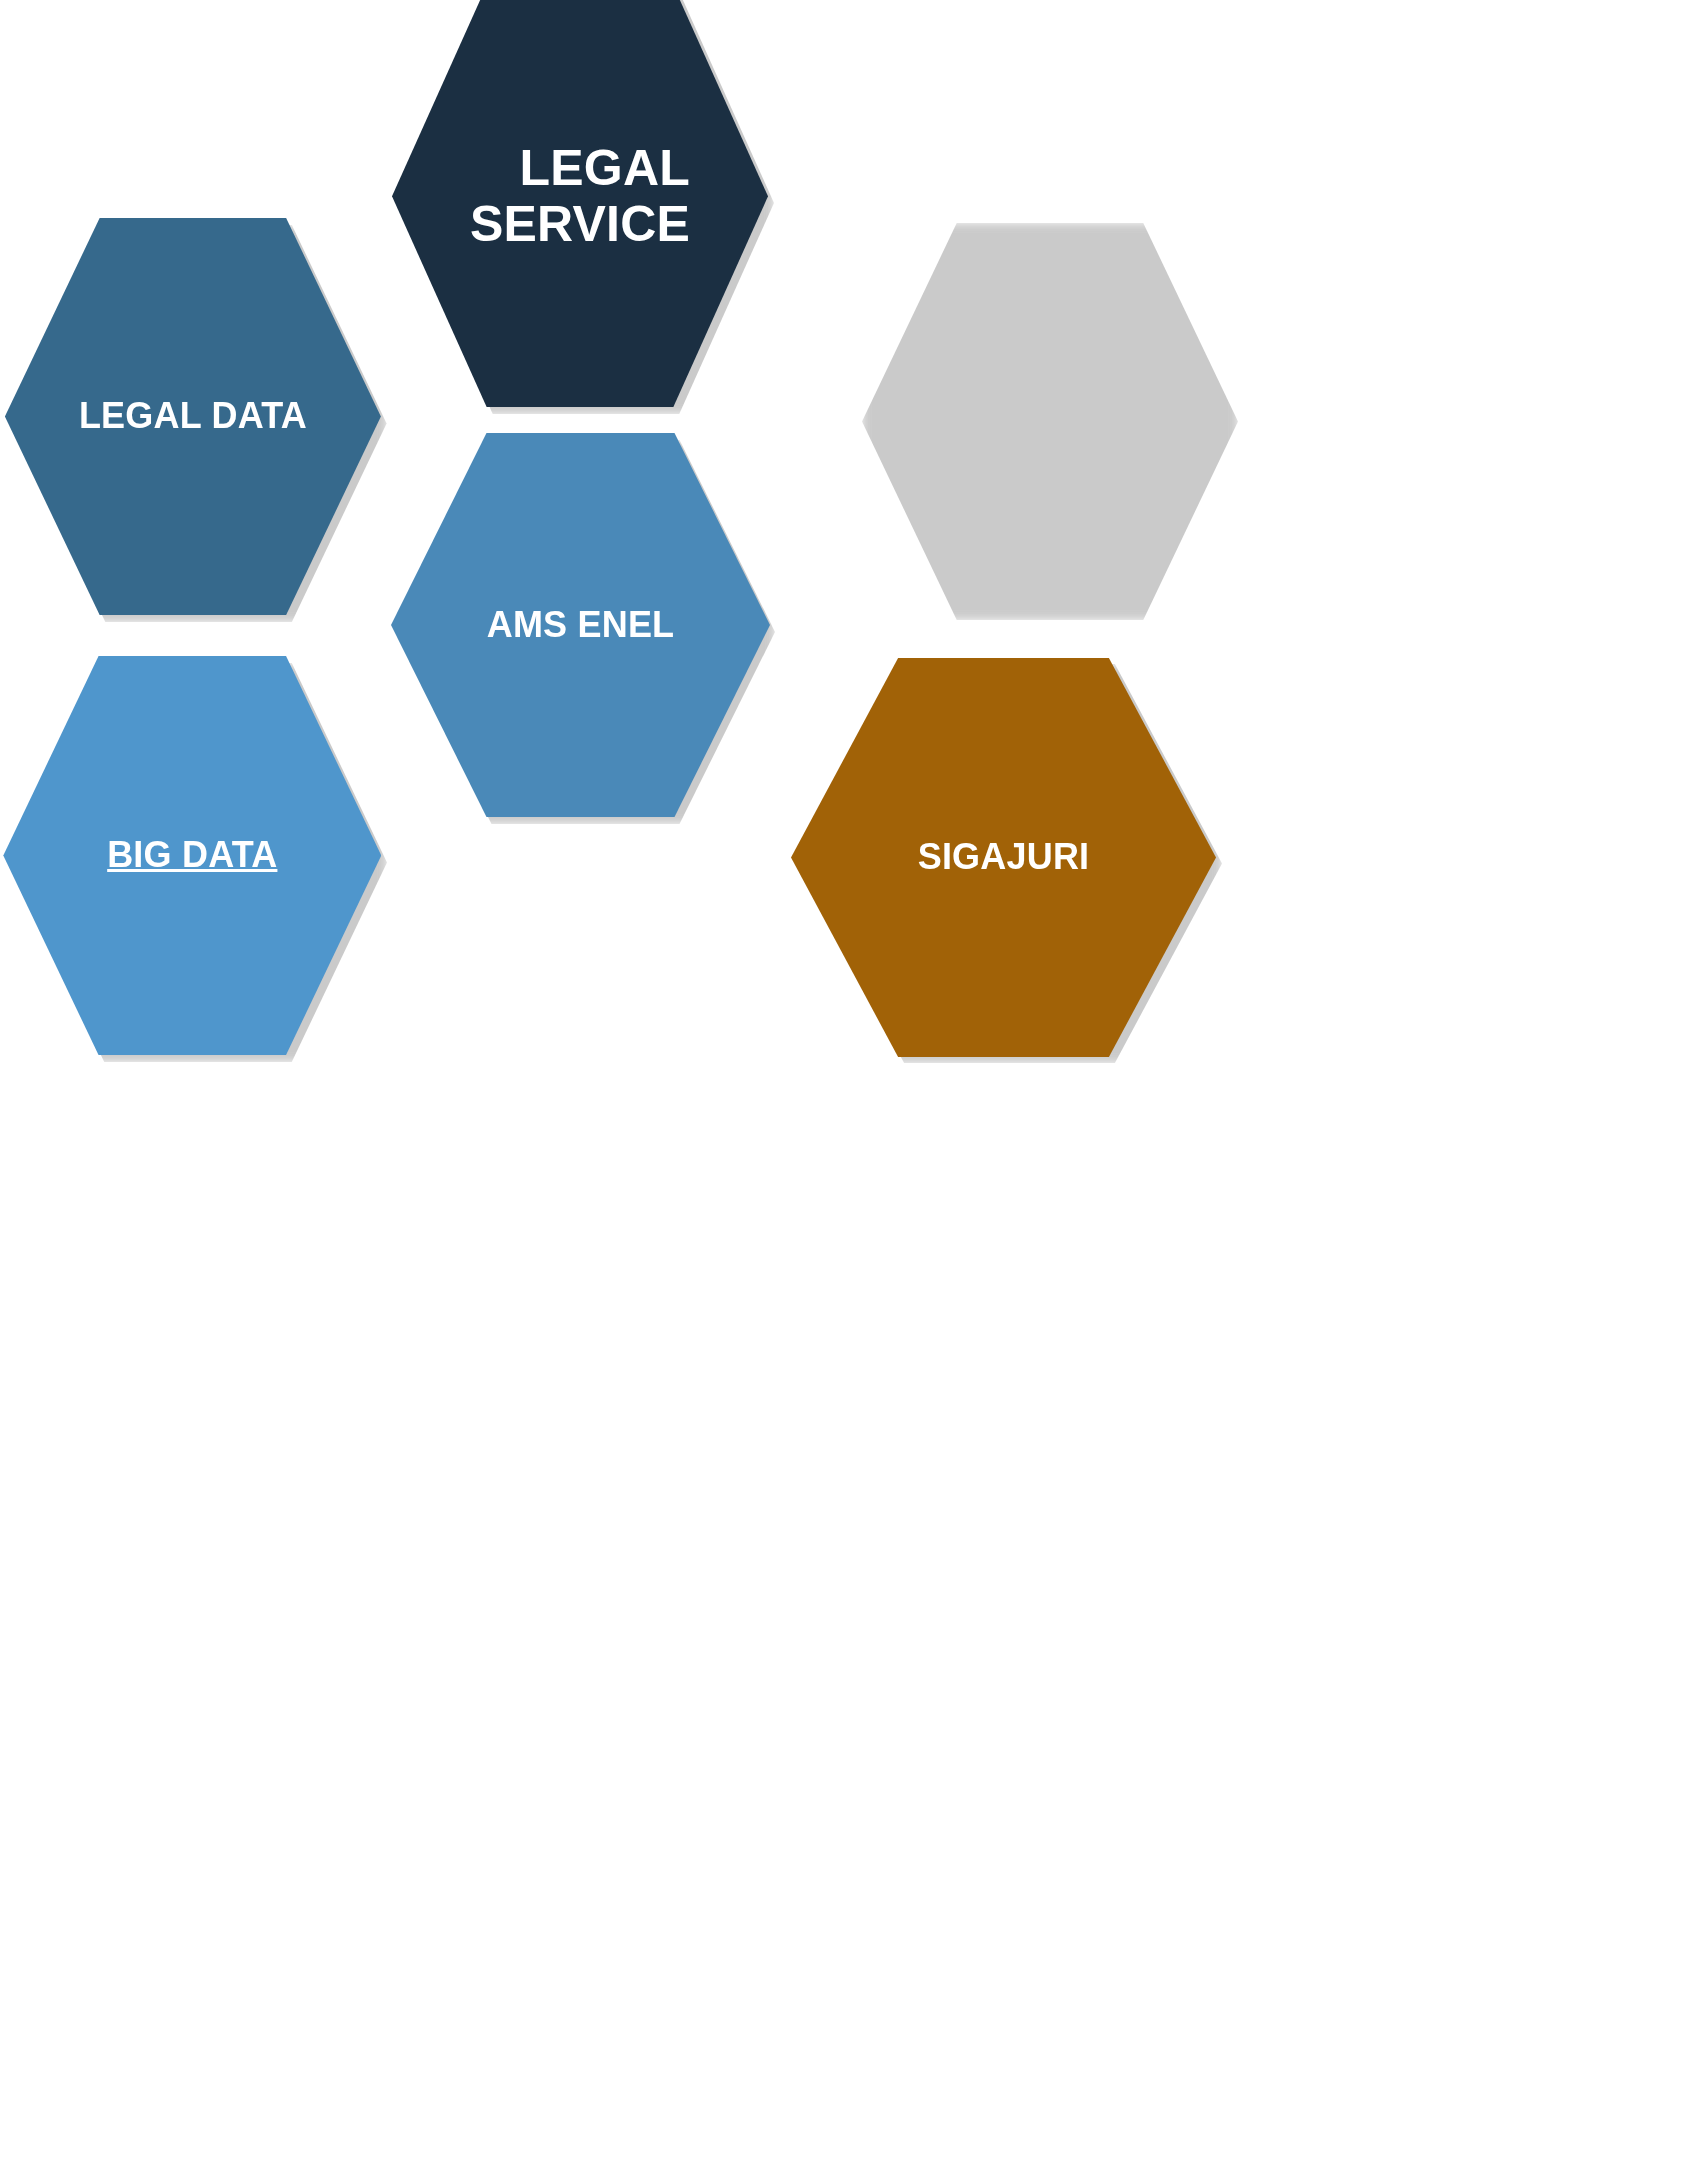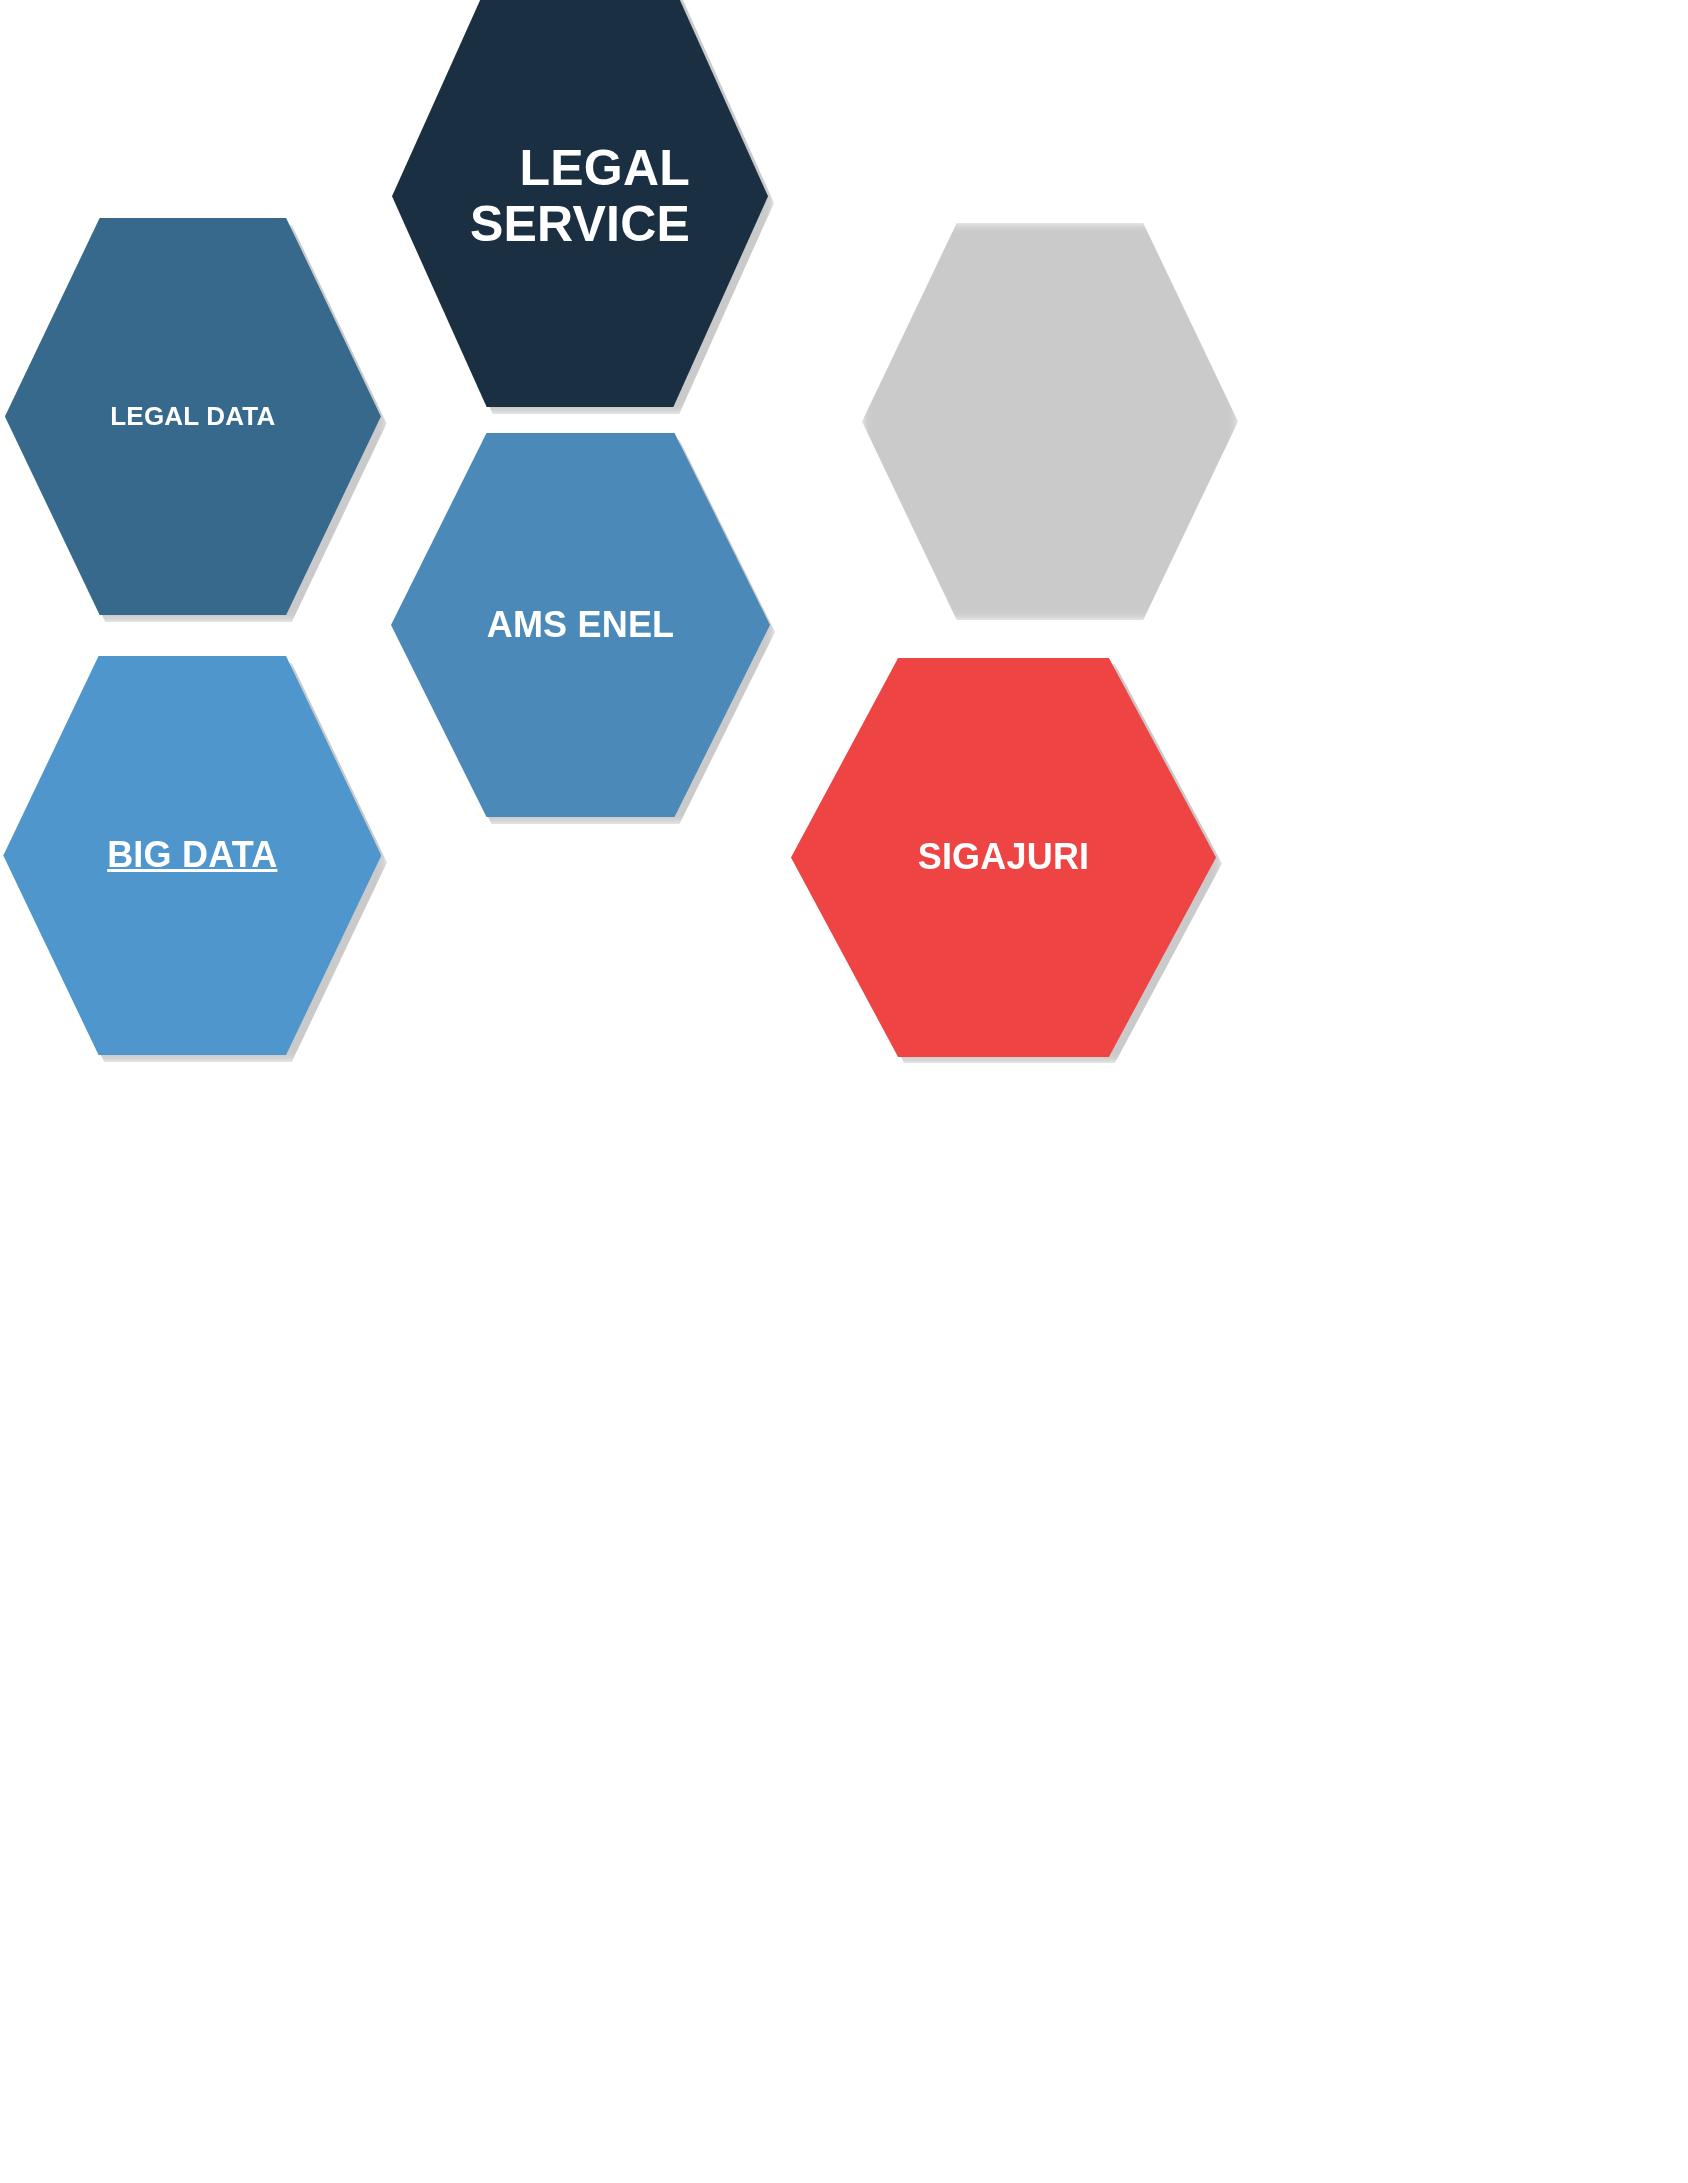--- a/index.html
+++ b/index.html
@@ -68,30 +68,30 @@
   <div class="hex-shadow" style="left: 396px; top: 440px; width: 379px; height: 384px; background: rgb(185, 185, 185);"></div>
   <div class="hex-shadow" style="left: 9px; top: 663px; width: 378px; height: 399px; background: rgb(185, 185, 185);"></div>
   <div class="hex-shadow" style="left: 797px; top: 664px; width: 425px; height: 399px; background: rgb(185, 185, 185);"></div>
 
   <div class="hex" style="left: 392px; top: -14.7px; width: 376px; height: 422px; background: rgb(27, 47, 66);">
     <span class="hex-label" style="font-size: 50px; color: rgb(255, 255, 255); text-align: right;">LEGAL
 SERVICE</span>
   </div>
 
   <div class="hex" style="left: 4.9px; top: 218px; width: 376px; height: 397px; background: rgb(54, 105, 140);">
-    <span class="hex-label" style="font-size: 26px; color: rgb(255, 255, 255);">LEGAL DATA</span>
+    <span class="hex-label" style="font-size: 36px; color: rgb(255, 255, 255);">LEGAL DATA</span>
   </div>
 
 
   <div class="hex" style="left: 391px; top: 433px; width: 379px; height: 384px; background: rgb(74, 137, 184);">
     <span class="hex-label" style="font-size: 36px; color: rgb(255, 255, 255);">AMS ENEL</span>
   </div>
 
   <div class="hex" style="left: 3.3px; top: 656px; width: 378px; height: 399px; background: rgb(79, 150, 204);">
     <span class="hex-label" style="font-size: 36px; color: rgb(255, 255, 255); text-decoration: underline;">BIG DATA</span>
   </div>
 
-  <div class="hex" style="left: 791px; top: 658px; width: 425px; height: 399px; background: #ef4444;">
+  <div class="hex" style="left: 791px; top: 658px; width: 425px; height: 399px; background: #a16207;">
     <span class="hex-label" style="font-size: 36px; color: rgb(255, 255, 255);">SIGAJURI</span>
   </div>
 
 </div>
 
 
 </body></html>

